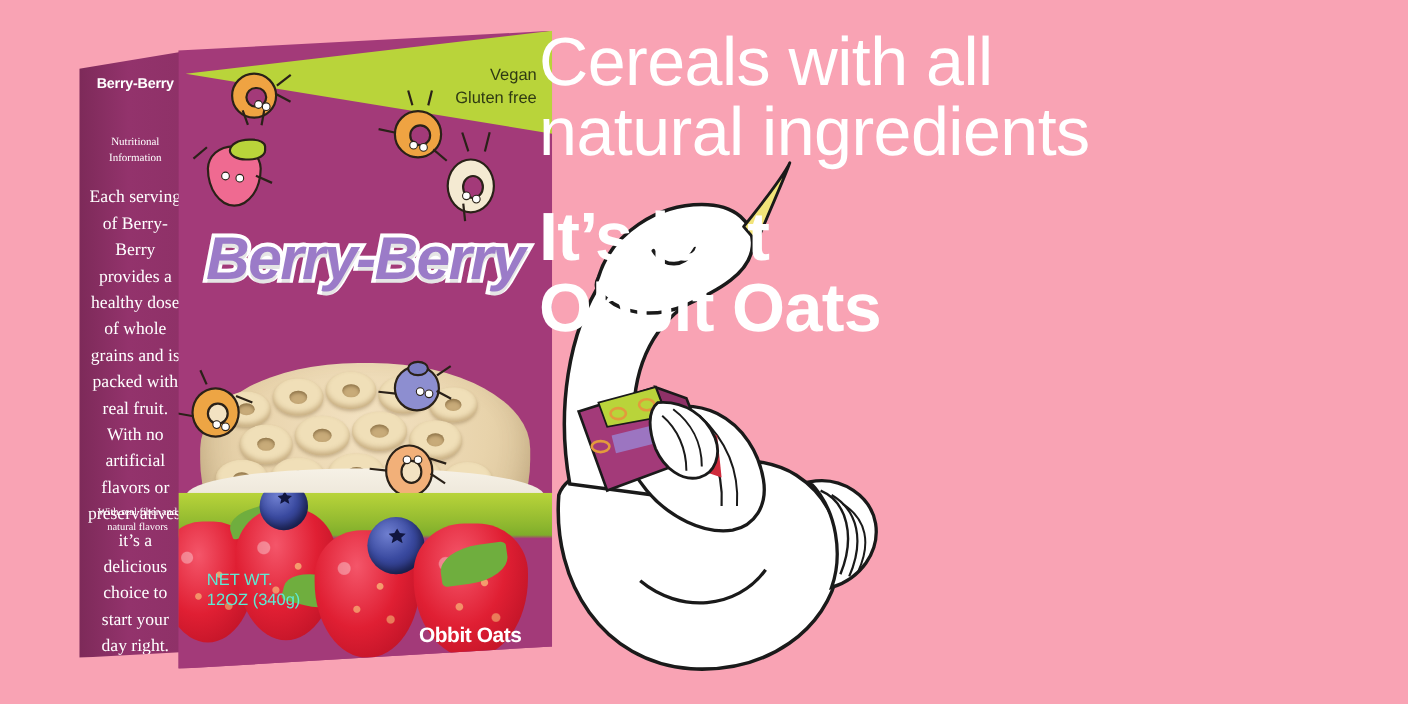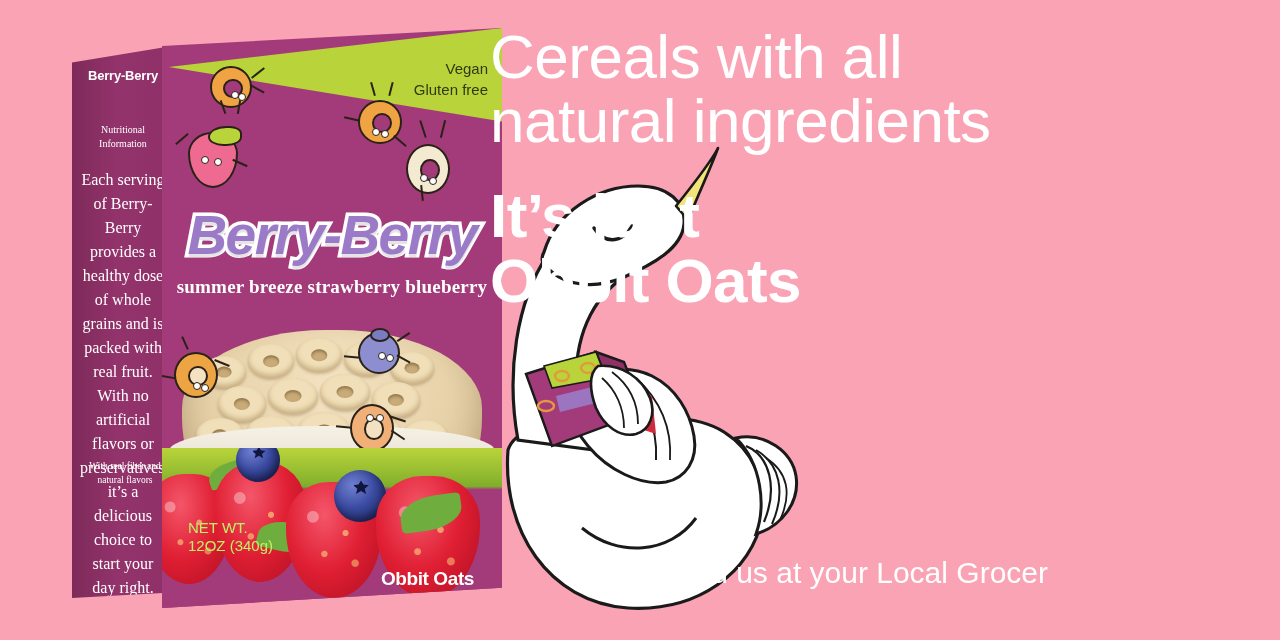--- a/index.html
+++ b/index.html
@@ -88,21 +88,21 @@
   .straw::after{content:"";position:absolute;inset:0;border-radius:inherit;
     background:radial-gradient(circle at 28% 30%,rgba(255,255,255,.35) 0 5%,transparent 6%),
                radial-gradient(circle at 62% 44%,rgba(255,240,140,.55) 0 3%,transparent 4%),
                radial-gradient(circle at 40% 62%,rgba(255,240,140,.5) 0 3%,transparent 4%),
                radial-gradient(circle at 72% 70%,rgba(255,240,140,.45) 0 3%,transparent 4%);}
   .leaf{position:absolute;background:#6fae3e;border-radius:60% 10% 60% 10%;}
   .blue{position:absolute;border-radius:50%;background:radial-gradient(circle at 36% 30%,#6f7fd0 0%,#3a4aa0 46%,#1d2566 100%);box-shadow:inset -3px -4px 8px rgba(0,0,0,.45);}
   .blue::after{content:"";position:absolute;left:52%;top:20%;transform:translateX(-50%);width:30%;height:26%;
     background:#11163f;clip-path:polygon(50% 0%,66% 30%,100% 36%,74% 62%,82% 100%,50% 78%,18% 100%,26% 62%,0% 36%,34% 30%);}
 
-  .netwt{position:absolute;left:26px;bottom:52px;color:#bef264;font-size:15px;line-height:1.25;font-weight:500;}
+  .netwt{position:absolute;left:26px;bottom:52px;color:#5eead4;font-size:15px;line-height:1.25;font-weight:500;}
   .brandmark{position:absolute;right:28px;bottom:18px;color:#ffffff;font-size:19px;font-weight:bold;letter-spacing:-0.4px;}
 
   
   .toon{position:absolute;}
   .toon .body{position:absolute;border:2.2px solid #2a2118;border-radius:50%;}
   .toon .hole{position:absolute;left:32%;top:30%;width:36%;height:36%;border:2.2px solid #2a2118;border-radius:50%;}
   .toon .limb{position:absolute;background:transparent;border-top:2.2px solid #2a2118;}
   .eye{position:absolute;width:6px;height:6px;border:1.6px solid #2a2118;border-radius:50%;background:#fff;}
 
   
@@ -172,21 +172,20 @@
         <div class="limb" style="left:8px;top:-16px;width:18px;transform:rotate(72deg);"></div>
         <div class="limb" style="left:28px;top:-16px;width:18px;transform:rotate(104deg);"></div>
         <div class="limb" style="left:8px;top:48px;width:16px;transform:rotate(84deg);"></div>
         <div class="eye" style="left:14px;top:30px;"></div>
         <div class="eye" style="left:23px;top:33px;"></div>
       </div>
 
       <div class="logo-wrap">
         <span class="logo">Berry-Berry</span>
       </div>
-      <div class="sub">summer breeze strawberry blueberry</div>
 
       <div class="bowl-zone">
         <div class="bowl"></div>
         <div class="o" style="left:40px;top:48px;width:44px;height:32px;"></div>
         <div class="o" style="left:86px;top:36px;width:46px;height:34px;"></div>
         <div class="o" style="left:134px;top:30px;width:46px;height:34px;"></div>
         <div class="o" style="left:182px;top:34px;width:46px;height:34px;"></div>
         <div class="o" style="left:228px;top:44px;width:44px;height:32px;"></div>
         <div class="o" style="left:56px;top:78px;width:48px;height:36px;"></div>
         <div class="o" style="left:106px;top:70px;width:50px;height:36px;"></div>
@@ -301,15 +300,14 @@
     <div class="headline-light">
       <span>Cereals with all</span>
       <span class="ln2">natural ingredients</span>
     </div>
     <div class="headline-bold">
       <span>It’s just</span>
       <span class="bl2">Obbit Oats</span>
     </div>
   </div>
 
-  <div class="tagline">Find us at your Local Grocer</div>
 
 </div>
 
 </body></html>

